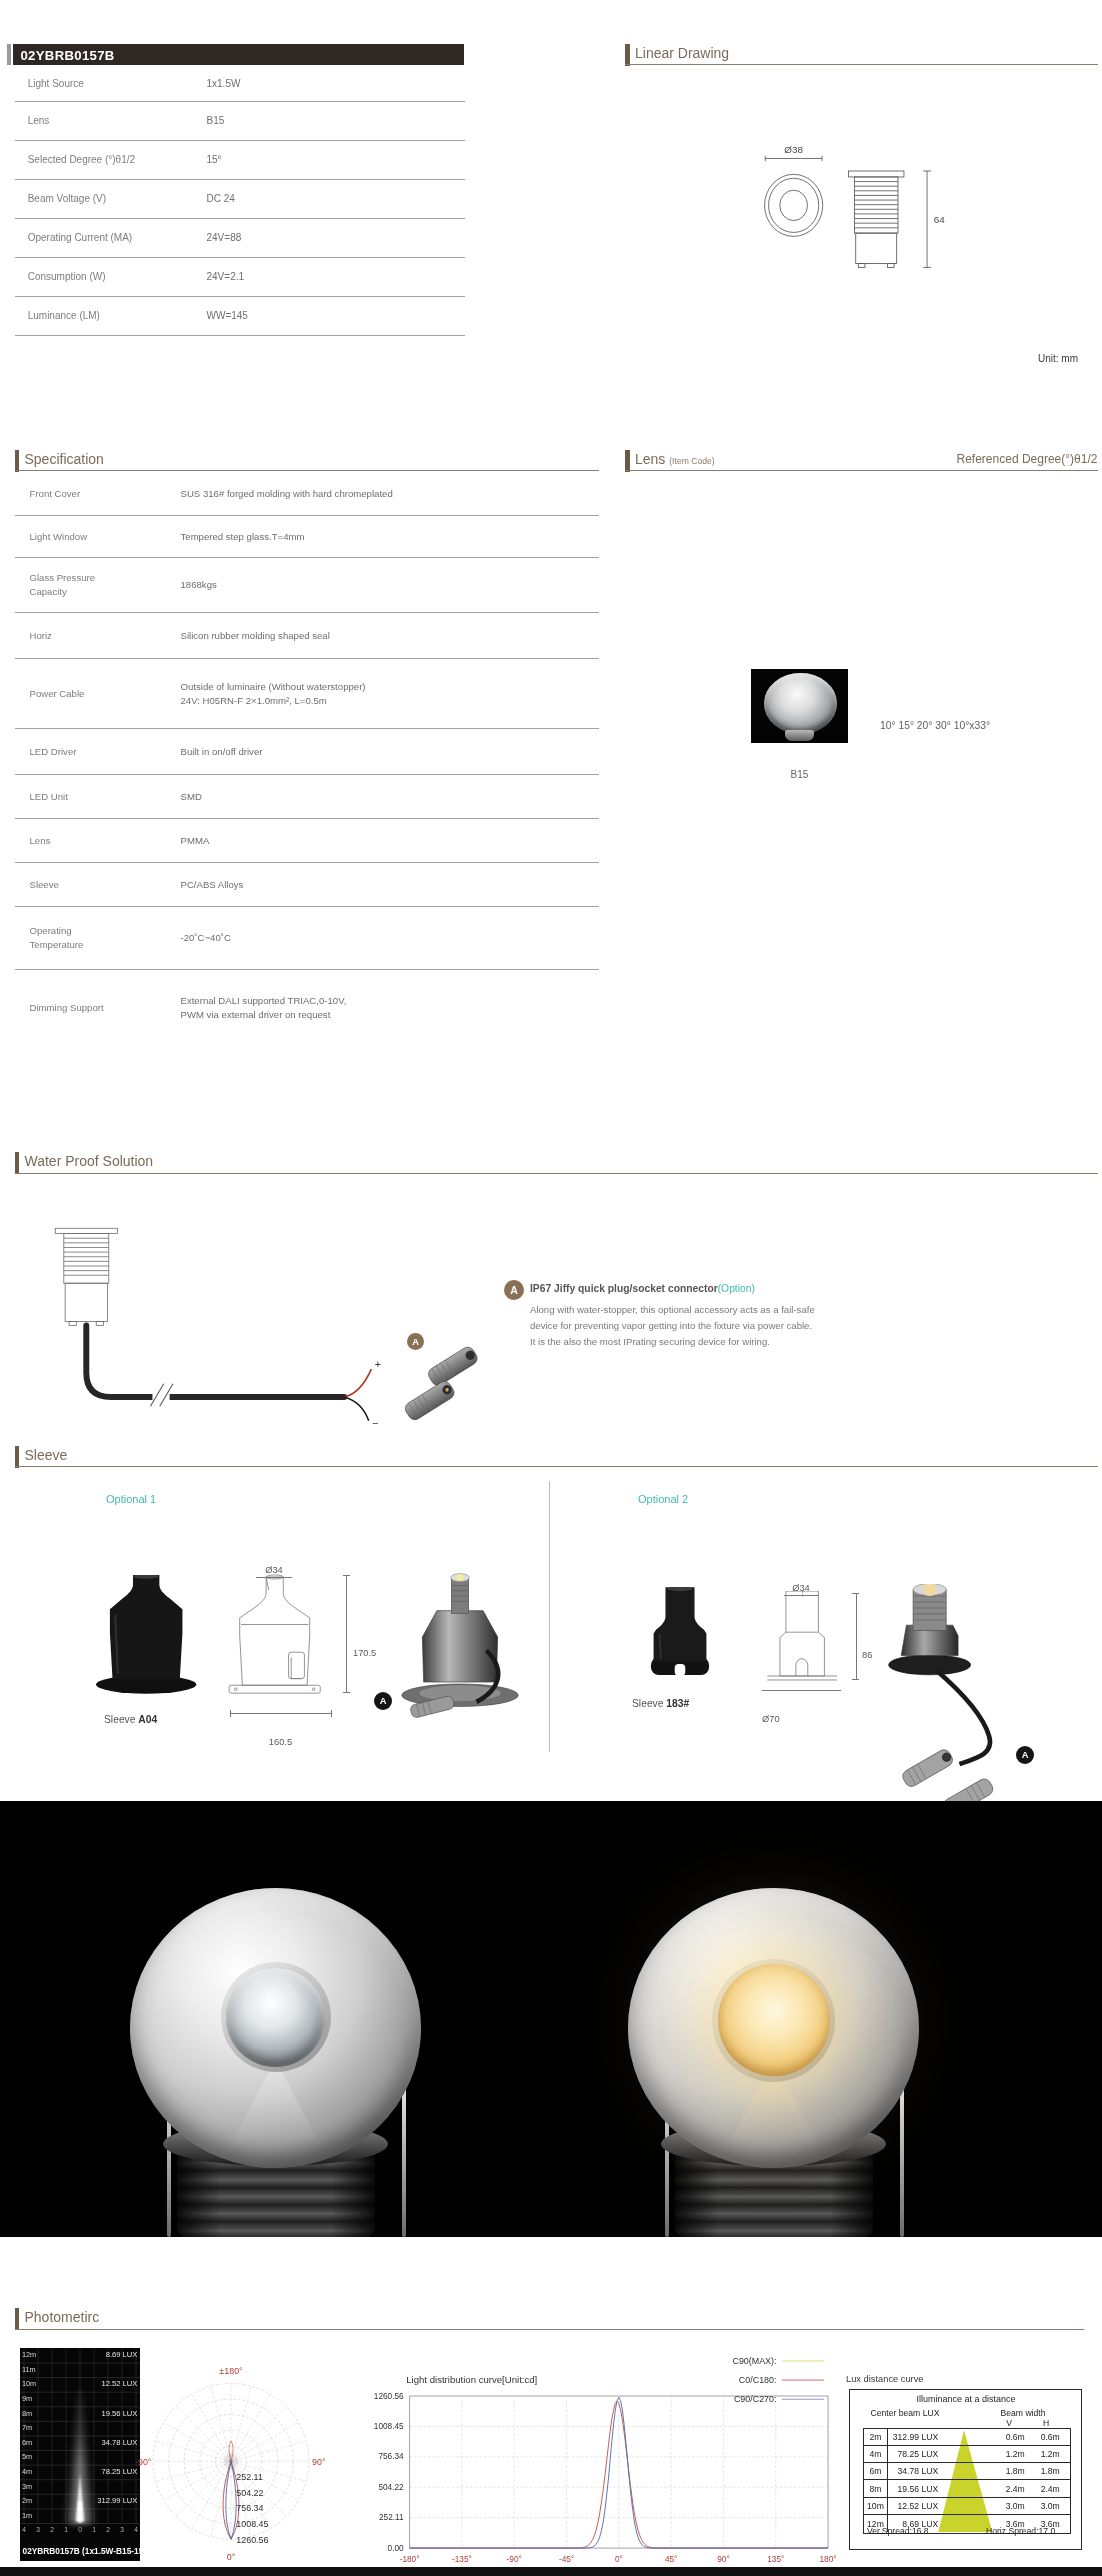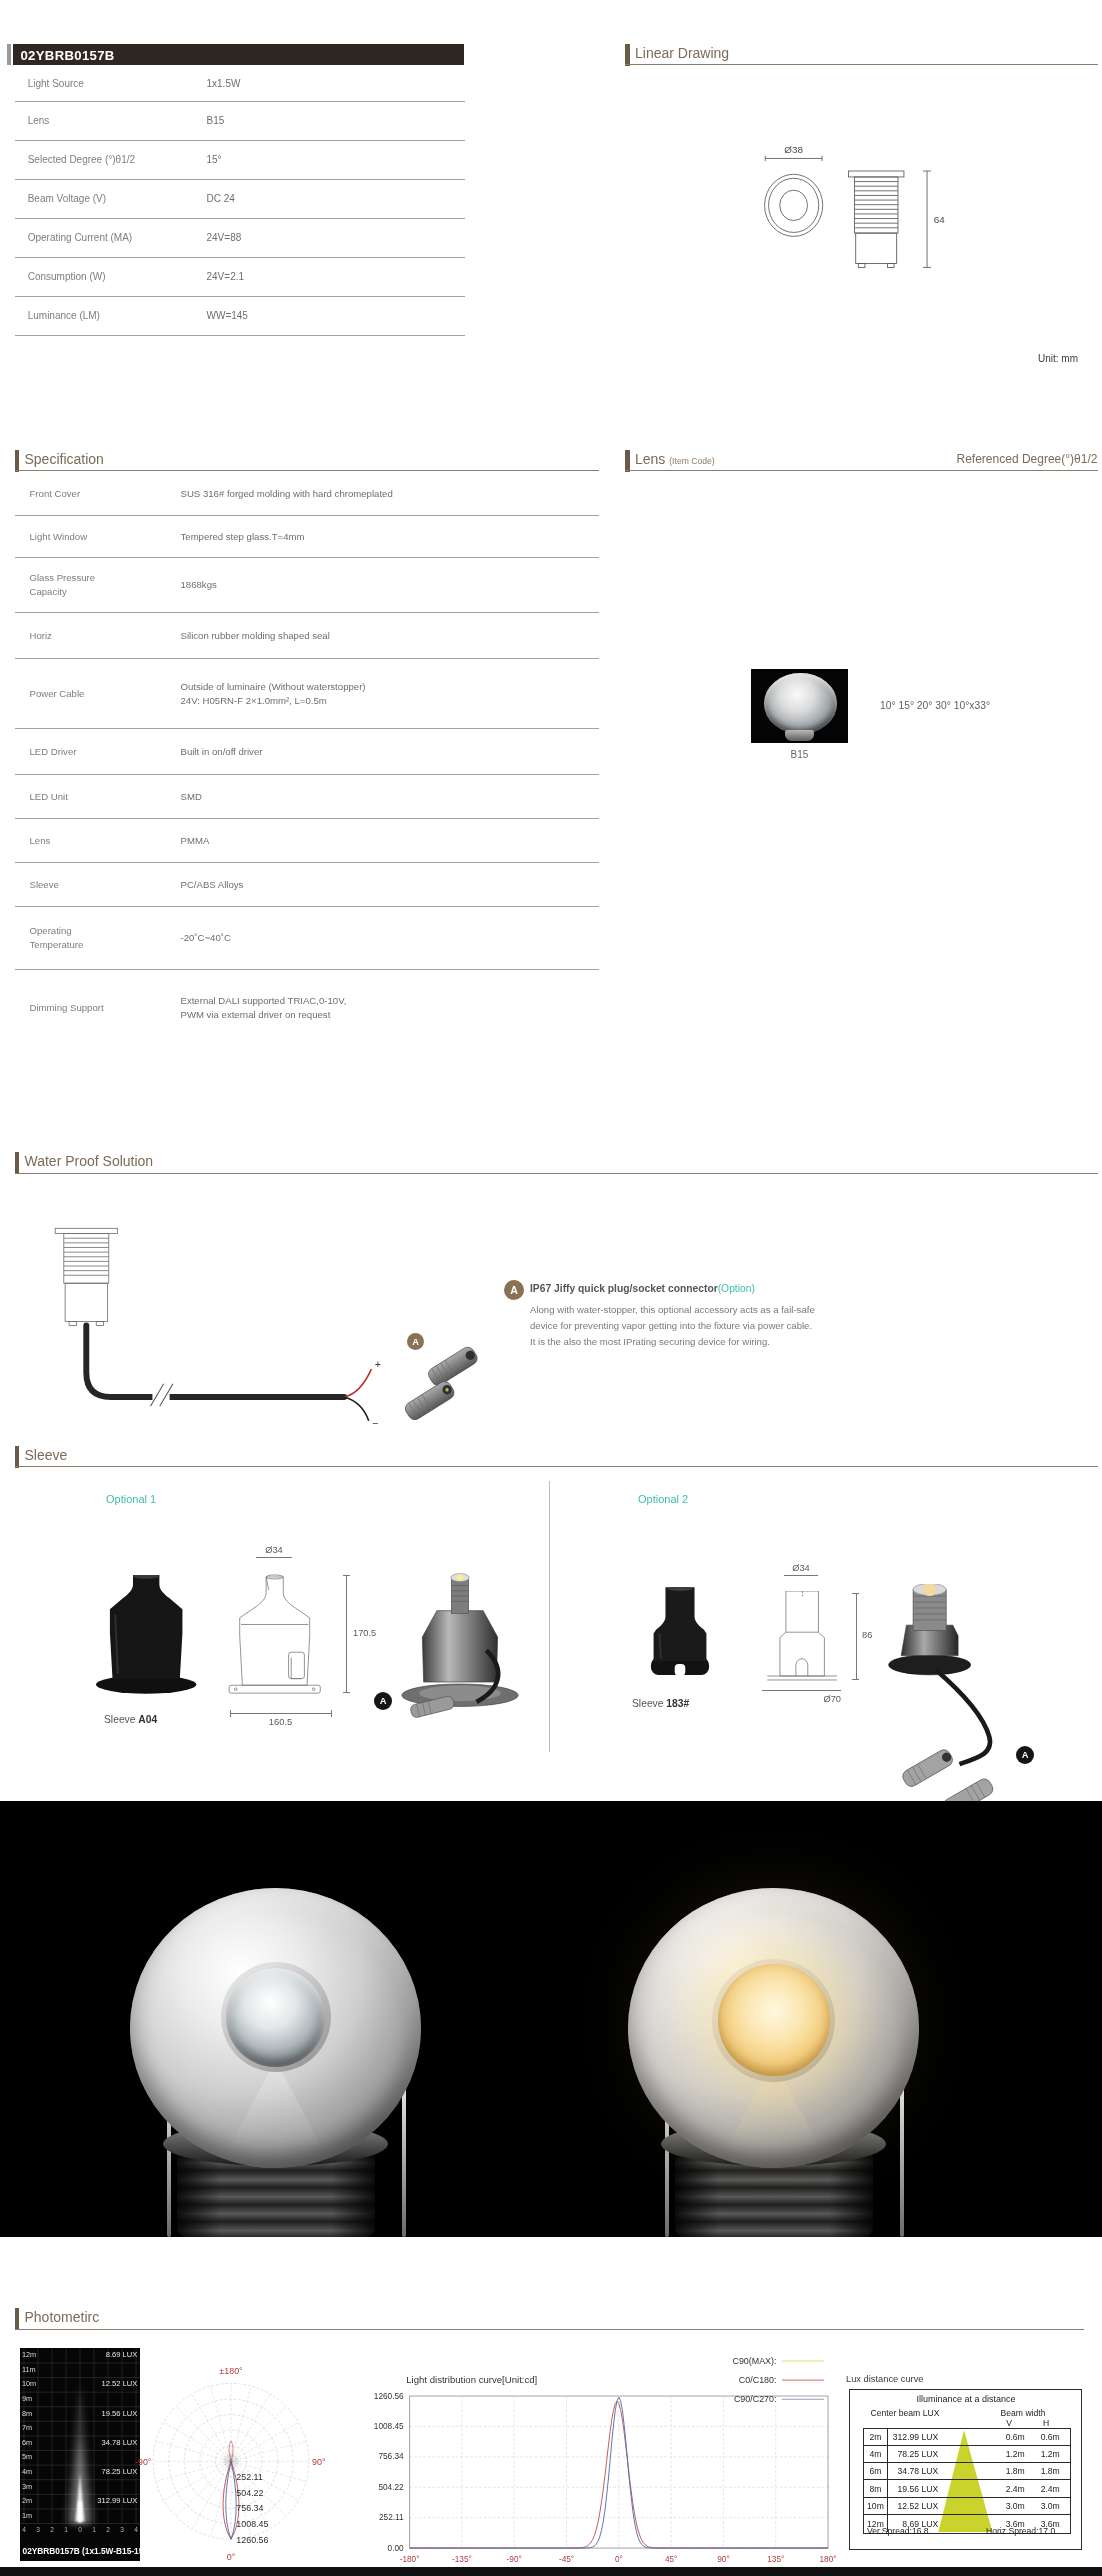--- a/index.html
+++ b/index.html
@@ -20,21 +20,21 @@
   #quick-table{position:absolute;left:14.5px;top:67px;width:450px;}
   #spec-table{position:absolute;left:14.5px;top:472px;width:584px;}
   .qrow,.srow{position:relative;}
   .qlabel,.qval,.slabel,.sval{position:absolute;top:50%;transform:translateY(-50%);font-size:10px;color:#7d7d7d;white-space:pre-line;line-height:14px;}
   .qlabel{left:13.2px;} .qval{left:192px;color:#6e6e6e;}
   .slabel{left:15px;font-size:9.6px;} .sval{left:166px;font-size:9.6px;color:#6e6e6e;}
   .teal{color:#3fbcab;}
   .badge{position:absolute;border-radius:50%;color:#fff;font-weight:bold;display:flex;align-items:center;justify-content:center;}
   .badge.brown{background:#8a7156;}
   .badge.black{background:#151515;}
-  .dimtxt{position:absolute;font-size:9.3px;color:#5a5a5a;white-space:nowrap;}
+  .dimtxt{position:absolute;font-size:9.3px;color:#5a5a5a;white-space:nowrap;margin-top:20px;}
   .dimline{position:absolute;background:#777;}
   svg text{font-family:"Liberation Sans", sans-serif;}
   
   #photos{position:absolute;left:0;top:1801px;width:1102px;height:436px;background:#000;overflow:hidden;}
   .pbody{position:absolute;width:198px;height:96px;border-radius:24px/12px;
     background:linear-gradient(90deg,rgba(0,0,0,.85),rgba(0,0,0,0) 22%,rgba(0,0,0,0) 78%,rgba(0,0,0,.85)),
     repeating-linear-gradient(180deg,#5d5d5d 0px,#1f1f1f 8.6px,#515151 17px);}
   .pclip{position:absolute;width:4px;height:152px;background:linear-gradient(180deg,#e6e6e6,#6a6a6a);border-radius:2px;}
   .pneck{position:absolute;width:225px;height:44px;border-radius:50%;background:linear-gradient(180deg,#8a8a8a,#1b1b1b);}
   .pface{position:absolute;width:291px;height:280px;border-radius:50%;
@@ -365,21 +365,21 @@
       <line x1="2" y1="128" x2="107" y2="128"></line>
       <line x1="2" y1="134" x2="107" y2="134"></line>
       <line x1="55" y1="0" x2="55" y2="8" stroke-dasharray="3 2"></line>
     </g>
   </svg>
   <div class="dimline" style="left:856px;top:1593px;width:0.7px;height:87px;"></div>
   <div class="dimline" style="left:852px;top:1593px;width:7.3px;height:0.7px;"></div>
   <div class="dimline" style="left:852px;top:1679px;width:7.3px;height:0.7px;"></div>
   <div class="dimtxt" style="left:862px;top:1630px;">86</div>
   <div class="dimline" style="left:762px;top:1690px;width:79px;height:0.7px;"></div>
-  <div class="dimtxt" style="left:762px;top:1694px;width:79px;text-align:right;">Ø70</div>
+  <div class="dimtxt" style="left:762px;top:1694px;width:79px;text-align:left;">Ø70</div>
 
   <svg class="abs" style="left:880px;top:1584px;" width="223" height="265" viewBox="0 0 337 400">
     <defs>
       <linearGradient id="g3d2" x1="0" y1="0" x2="1" y2="0">
         <stop offset="0" stop-color="#2f2f2f"></stop>
           <stop offset=".4" stop-color="#a9a9a9"></stop>
           <stop offset=".75" stop-color="#5d5d5d"></stop>
           <stop offset="1" stop-color="#262626"></stop>
       </linearGradient>
     </defs>

